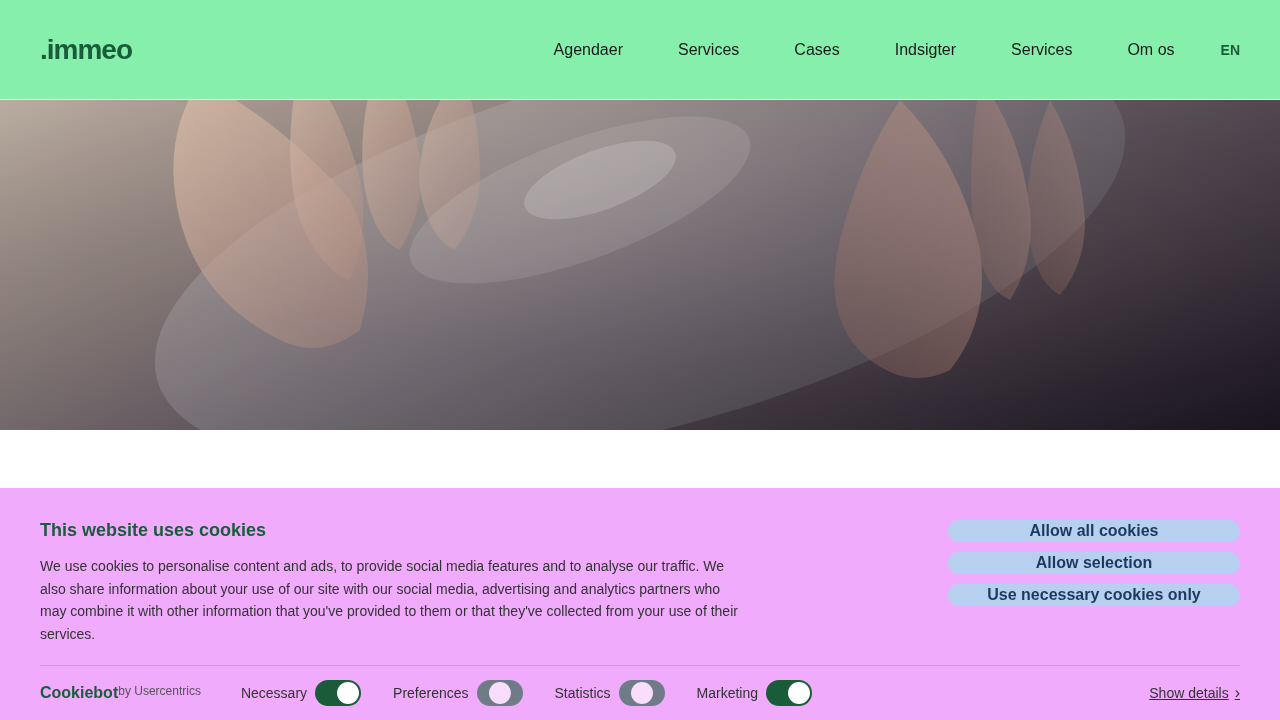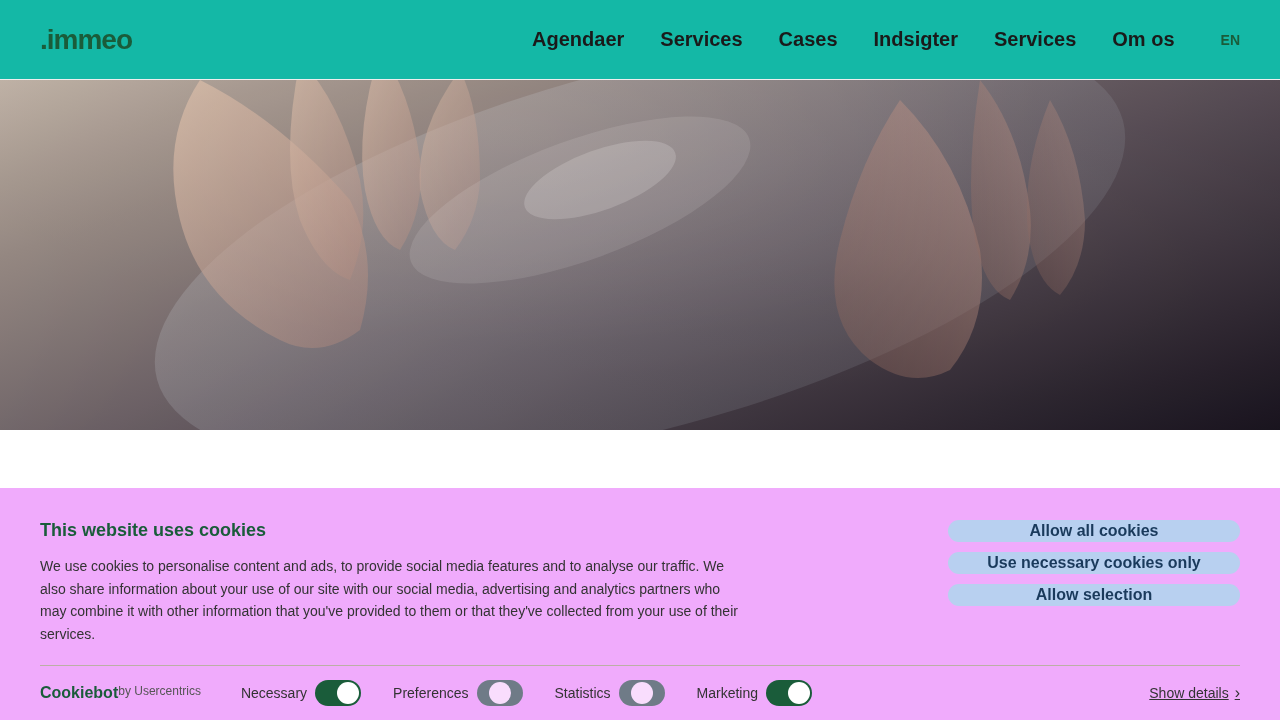--- a/index.html
+++ b/index.html
@@ -2,22 +2,22 @@
 <html><head>
   <meta charset="utf-8">
   <style>
     * { margin: 0; padding: 0; box-sizing: border-box; }
     body { font-family: Arial, sans-serif; width: 1280px; height: 720px; overflow: hidden; position: relative; }
 
     
     .header {
       position: absolute;
       top: 0; left: 0; right: 0;
-      height: 80px;
-      background: #14b8a6;
+      height: 100px;
+      background: #86efac;
       display: flex;
       align-items: center;
       justify-content: space-between;
       padding: 0 40px;
       z-index: 10;
       border-bottom: 1px solid #eee;
     }
     .logo {
       font-size: 28px;
       font-weight: 800;
@@ -26,22 +26,23 @@
     }
     .logo span { color: #1a5c3a; }
     .nav {
       display: flex;
       gap: 36px;
       align-items: center;
     }
     .nav a {
       text-decoration: none;
       color: #1a1a1a;
-      font-size: 20px;
-      font-weight: 700;
+      font-size: 16px;
+      font-weight: 400;
+      margin-left: 19px;
     }
     .nav-lang {
       font-size: 14px;
       color: #1a5c3a;
       font-weight: 600;
       margin-left: 10px;
     }
 
     
     .hero {
@@ -284,22 +285,22 @@
 </div>
 
 <div class="cookie-banner">
   <div class="cookie-main">
     <div class="cookie-text">
       <div class="cookie-title">This website uses cookies</div>
       <div class="cookie-description">We use cookies to personalise content and ads, to provide social media features and to analyse our traffic. We also share information about your use of our site with our social media, advertising and analytics partners who may combine it with other information that you've provided to them or that they've collected from your use of their services.</div>
     </div>
     <div class="cookie-buttons">
       <button class="cookie-btn btn-allow-all">Allow all cookies</button>
+      <button class="cookie-btn btn-allow-selection">Allow selection</button>
       <button class="cookie-btn btn-necessary">Use necessary cookies only</button>
-      <button class="cookie-btn btn-allow-selection">Allow selection</button>
     </div>
   </div>
 
   <div class="cookie-divider"></div>
 
   <div class="cookie-footer">
     <div class="cookiebot-logo">
       <span class="cookiebot-text">Cookiebot</span>
       <span class="cookiebot-sub">by Usercentrics</span>
     </div>

